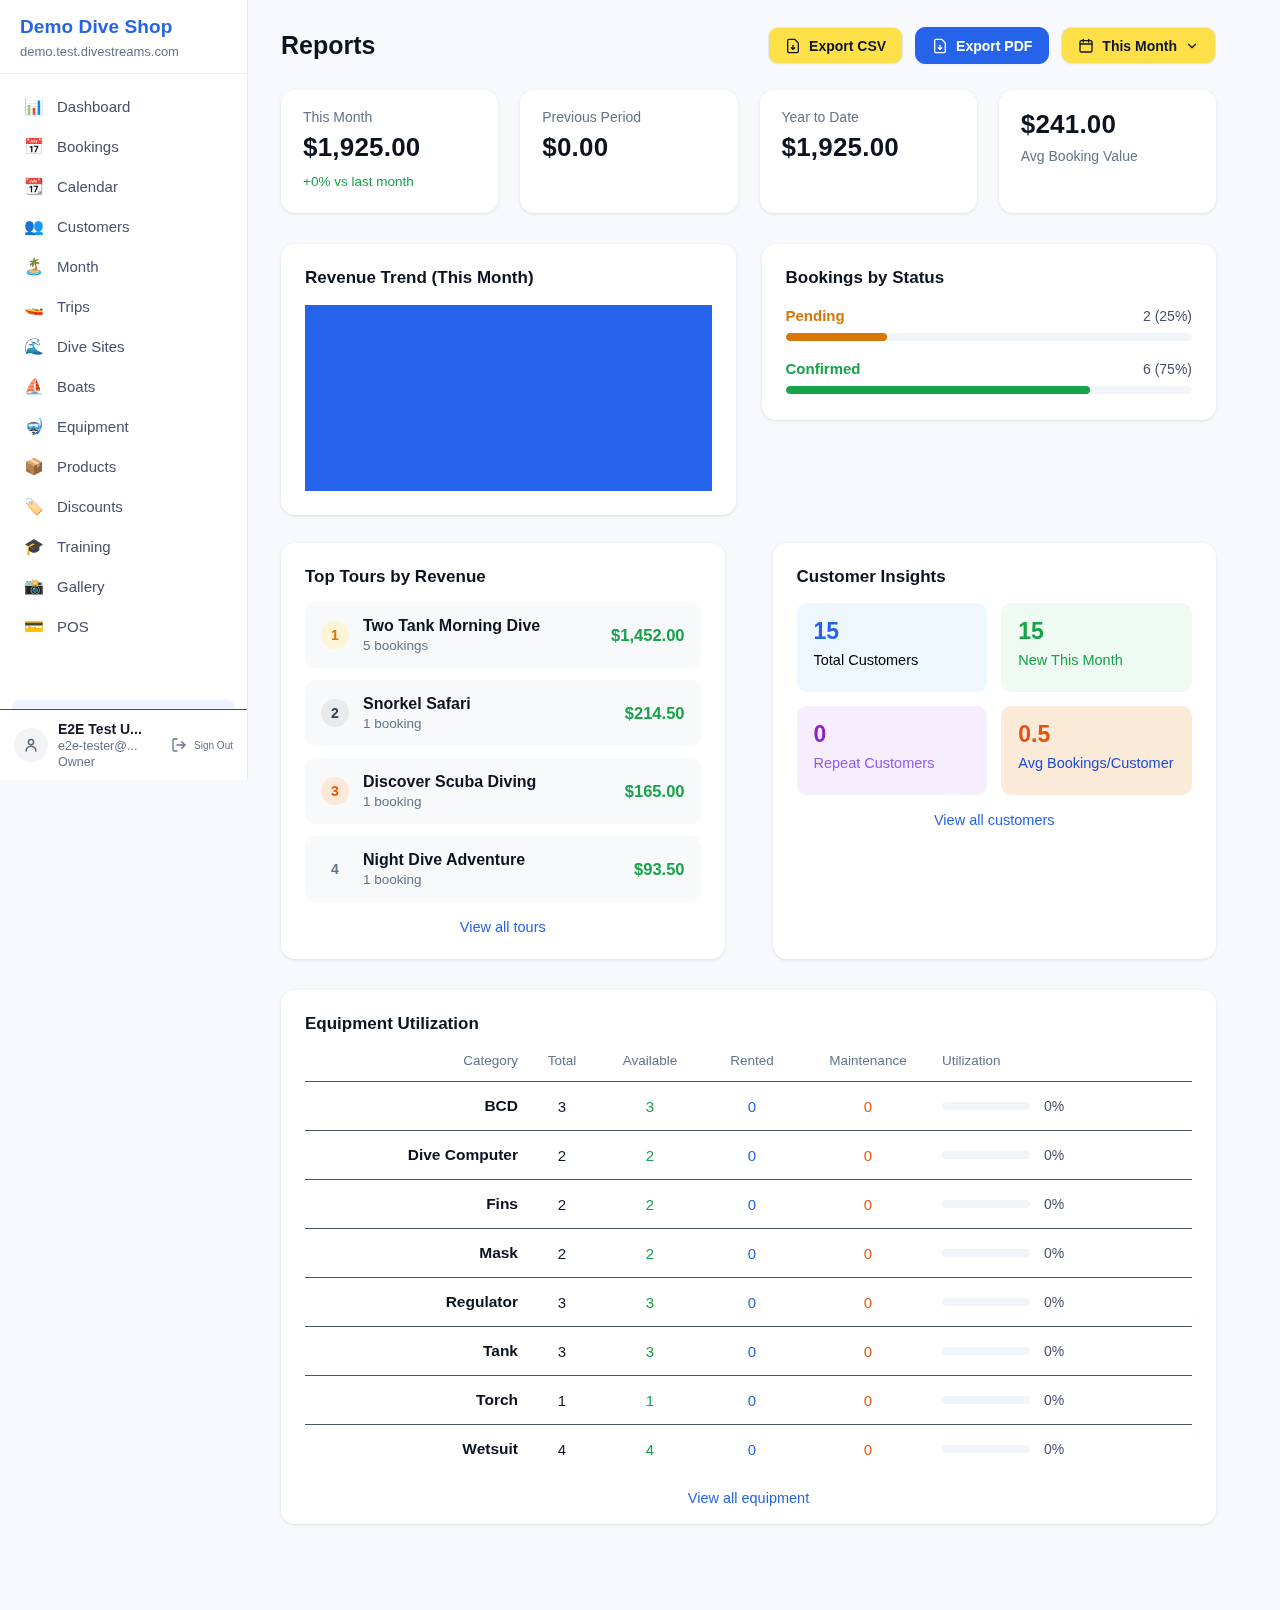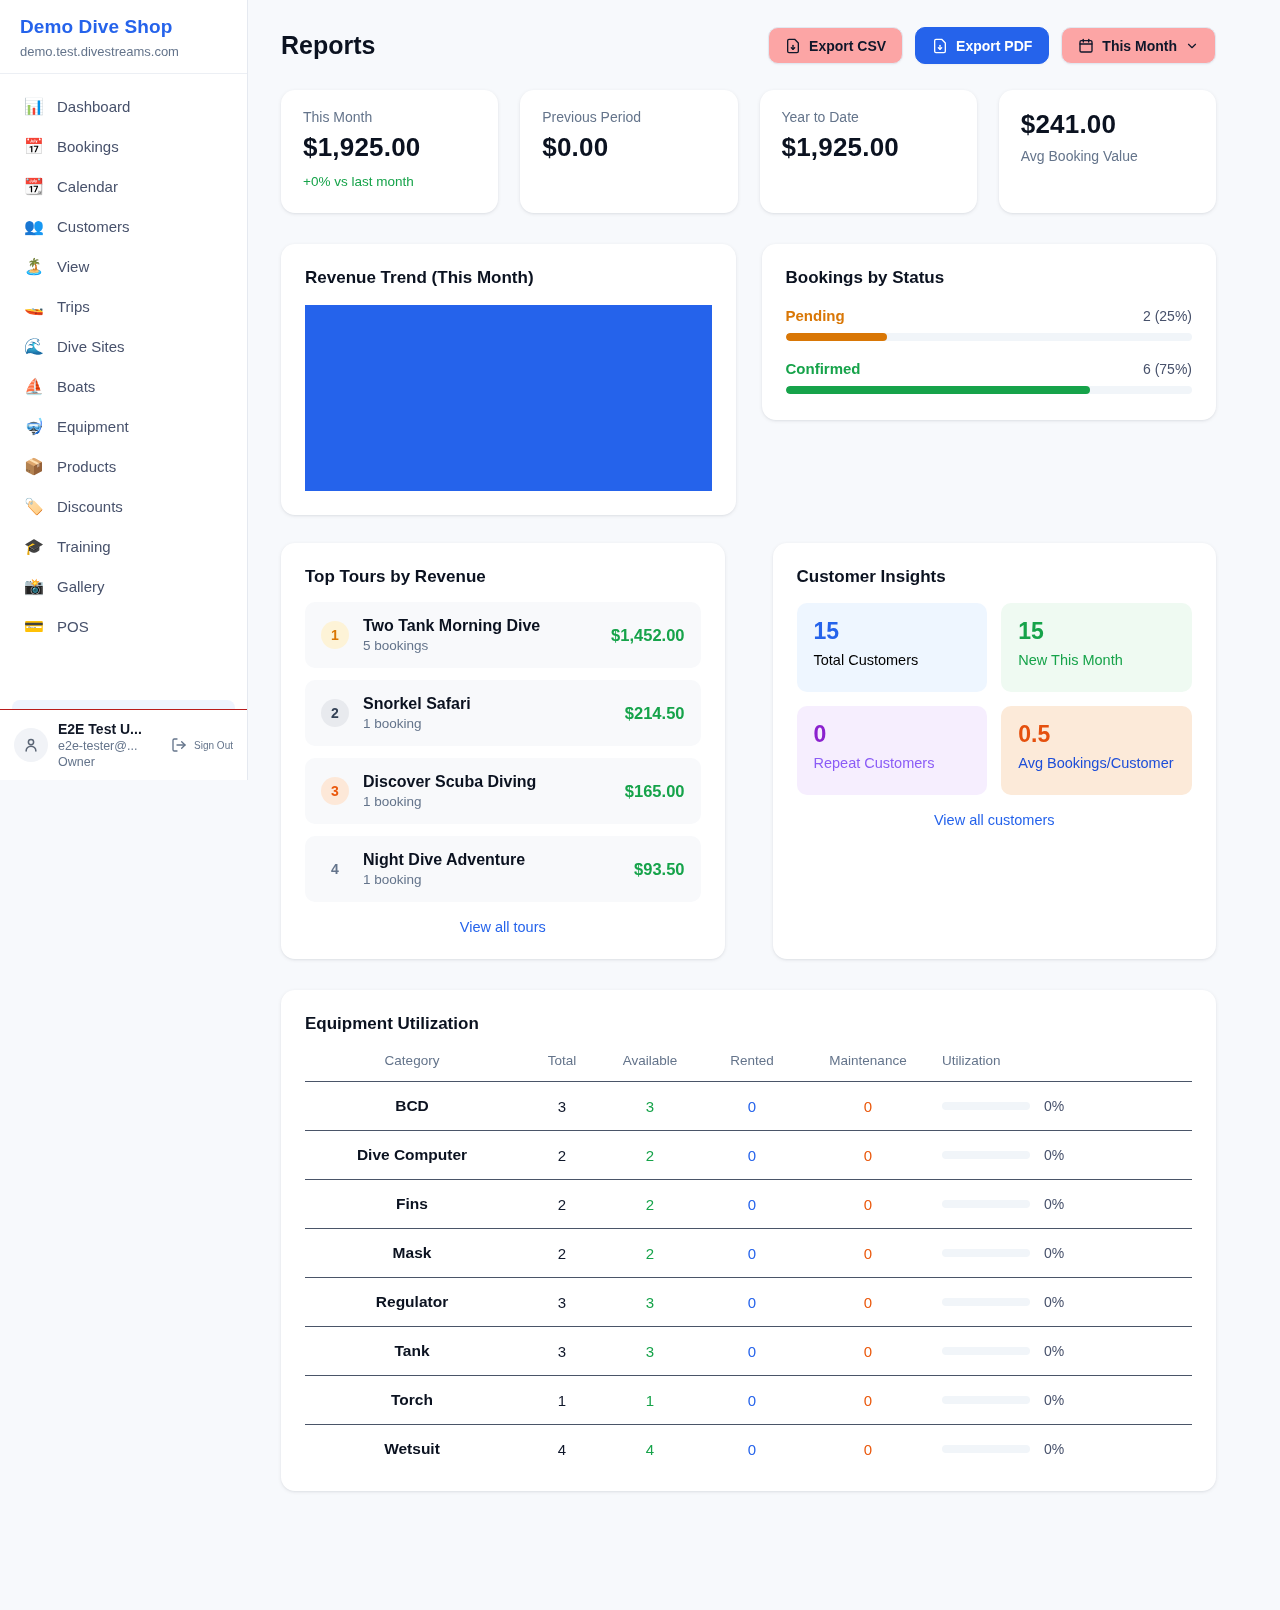--- a/index.html
+++ b/index.html
@@ -45,21 +45,21 @@
     cursor:pointer; flex:0 0 auto;
   }
   
   .main{ position:absolute; left:248px; top:0; width:1032px; height:1610px; }
   .content{ width:935px; margin-left:33px; }
   .topbar{ margin-top:27px; display:flex; align-items:center; justify-content:space-between; }
   .page-title{ font-size:25px; font-weight:800; color:#0b1220; }
   .actions{ display:flex; gap:12px; }
   .btn{
     display:inline-flex; align-items:center; gap:8px; height:37px; padding:0 16px;
-    background:#fca5a5; border:1px solid #e2e8f0; border-radius:10px;
+    background:#fde047; border:1px solid #e2e8f0; border-radius:10px;
     font-size:14px; font-weight:700; color:#0f172a; cursor:pointer;
     font-family:inherit; box-shadow:0 1px 2px rgba(15,23,42,.04);
   }
   .btn-primary{ background:#2563eb; border-color:#2563eb; color:#fff; }
   .btn svg{ display:block; }
   
   .card{
     background:#fff; border-radius:14px;
     box-shadow:0 1px 2px rgba(15,23,42,.05), 0 1px 4px rgba(15,23,42,.07);
   }
@@ -106,21 +106,21 @@
   .tile{ border-radius:10px; padding:15px 17px; min-height:89px; }
   .tile-value{ font-size:23px; font-weight:800; }
   .tile-label{ font-size:14.5px; margin-top:7px; }
   
   .equip-card{ margin-top:31px; padding:24px 24px 18px; }
   table{ width:100%; border-collapse:collapse; margin-top:15px; }
   th{
     font-size:13.5px; font-weight:400; color:#64748b; text-align:center;
     padding:4px 8px 13px; border-bottom:1px solid #4a5568;
   }
-  th.cat, td.cat{ text-align:center; padding-left:1px; }
+  th.cat, td.cat{ text-align:right; padding-left:1px; }
   th.util, td.util{ text-align:left; width:258px; }
   td{ font-size:15px; text-align:center; padding:15px 8px; border-bottom:1px solid #4a5568; }
   tr:last-child td{ border-bottom:none; }
   td.cat{ font-weight:700; color:#0b1220; font-size:15.5px; }
   td.c-total{ color:#0f172a; width:72px; }
   td.c-avail{ color:#16a34a; width:104px; }
   td.c-rent{ color:#2563eb; width:100px; }
   td.c-maint{ color:#ea580c; width:132px; }
   .util-wrap{ display:flex; align-items:center; gap:14px; }
   .util-track{ width:88px; height:8px; background:#f1f5f9; border-radius:5px; }
@@ -146,21 +146,21 @@
       <div class="nav-item">
         <span class="ni-icon">📆</span>
         <span>Calendar</span>
       </div>
       <div class="nav-item">
         <span class="ni-icon">👥</span>
         <span>Customers</span>
       </div>
       <div class="nav-item">
         <span class="ni-icon">🏝️</span>
-        <span>View</span>
+        <span>Month</span>
       </div>
       <div class="nav-item">
         <span class="ni-icon">🚤</span>
         <span>Trips</span>
       </div>
       <div class="nav-item">
         <span class="ni-icon">🌊</span>
         <span>Dive Sites</span>
       </div>
       <div class="nav-item">
@@ -495,16 +495,17 @@
                 <div class="util-wrap">
                   <div class="util-track">
                     <div class="fill" style="width: 0%; background: rgb(37, 99, 235);"></div>
                   </div>
                   <span class="util-pct">0%</span>
                 </div>
               </td>
             </tr>
           </tbody>
     </table>
+    <a class="view-all">View all equipment</a>
   </div>
 
 </div>
 </div>
 
 </body></html>

